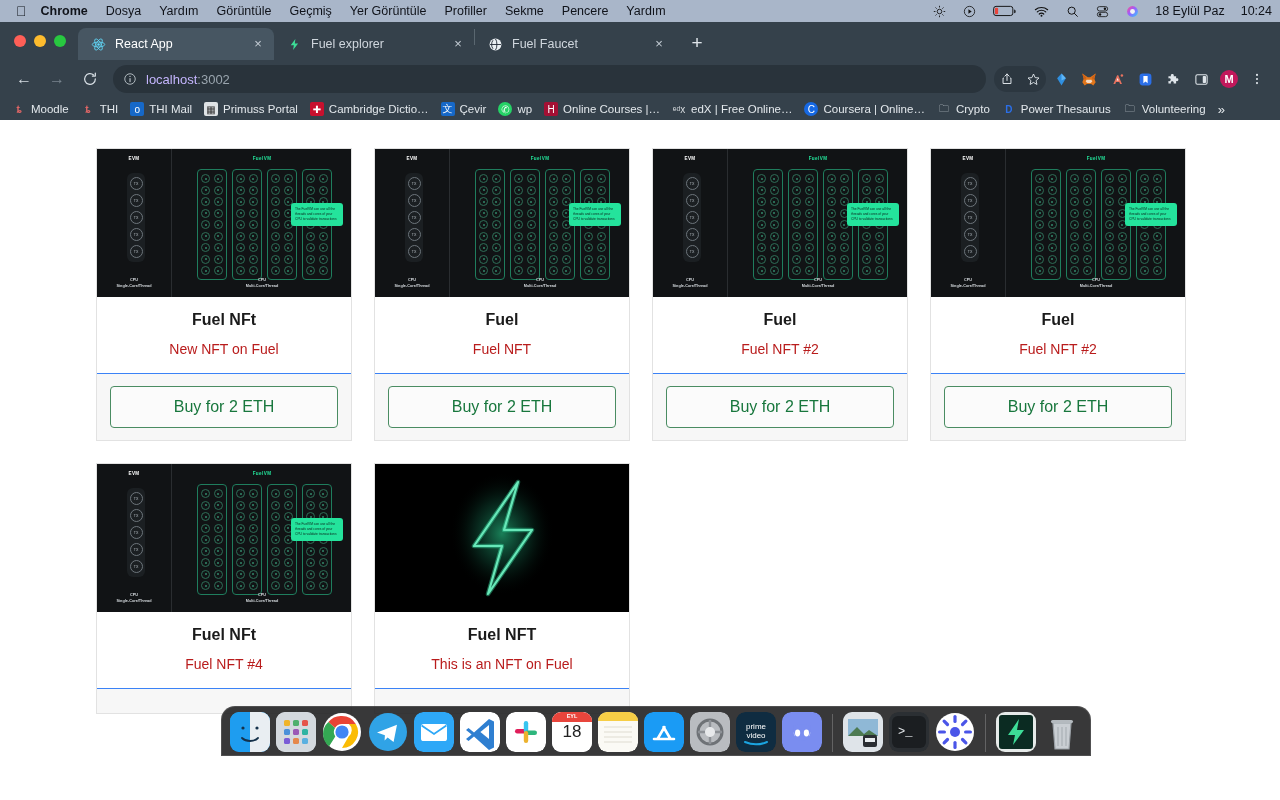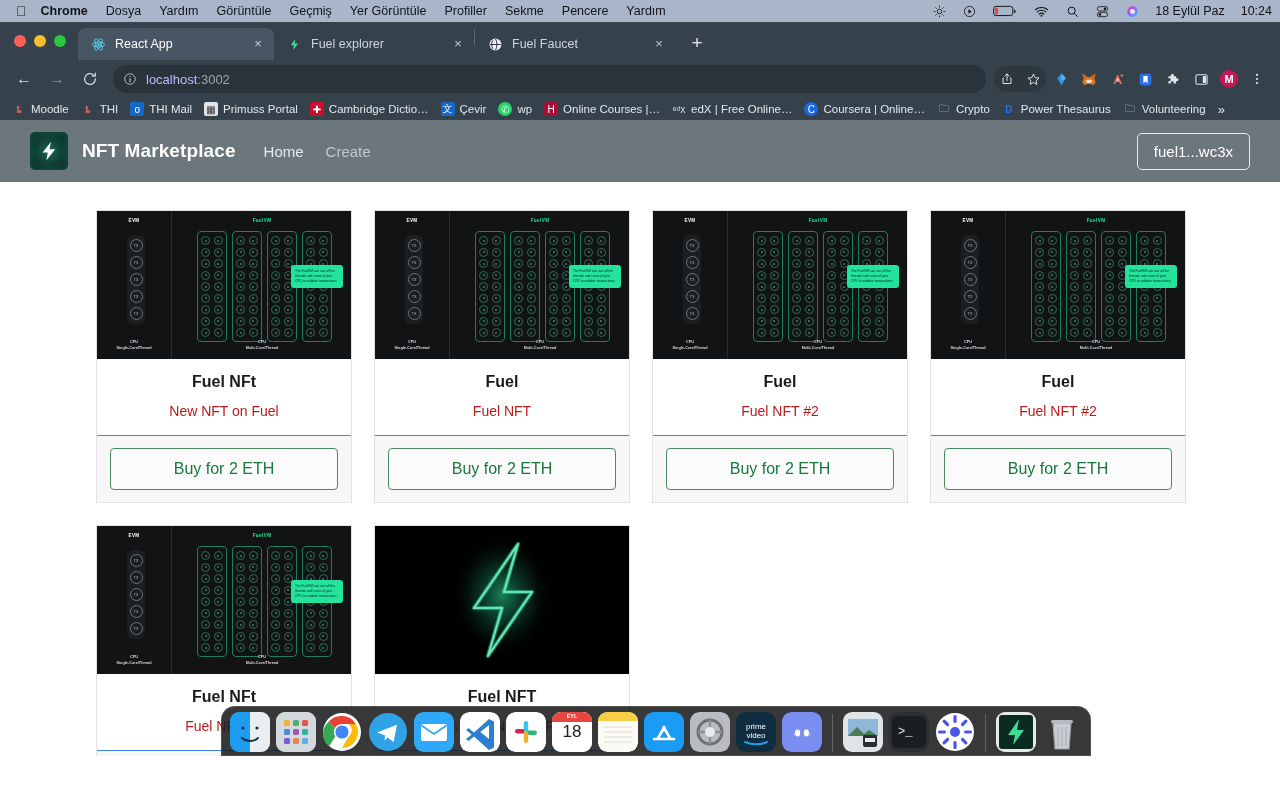--- a/index.html
+++ b/index.html
@@ -416,32 +416,20 @@
       </span>
     <span class="bm">
         <span class="bmic" style="color:#cfd6dc;">🗀</span>
         <span>Volunteering</span>
       </span>
     <span class="bm-overflow">»</span>
   </div>
 
   <div id="page">
 
-    <div id="site-header">
-      <div class="logo-box">
-        <svg width="22" height="22" viewBox="0 0 24 24">
-            <polygon points="14.2,2 5,13.6 10.6,13.6 9.2,22 18.8,10.2 12.6,10.2" fill="#ffffff"></polygon>
-          </svg>
-      </div>
-      <div class="brand">NFT Marketplace</div>
-      <a class="nav-link">Home</a>
-      <a class="nav-link dim">Create</a>
-      <div class="hspacer"></div>
-      <button class="wallet-btn">fuel1...wc3x</button>
-    </div>
 
     <div id="grid">
 
       <div class="card">
         <div class="card-img">
           <div class="vm-art">
             <div class="vm-divider"></div>
             <div class="vm-head evm">EVM</div>
             <div class="vm-head fuel">FuelVM</div>
             <div class="col-single">

